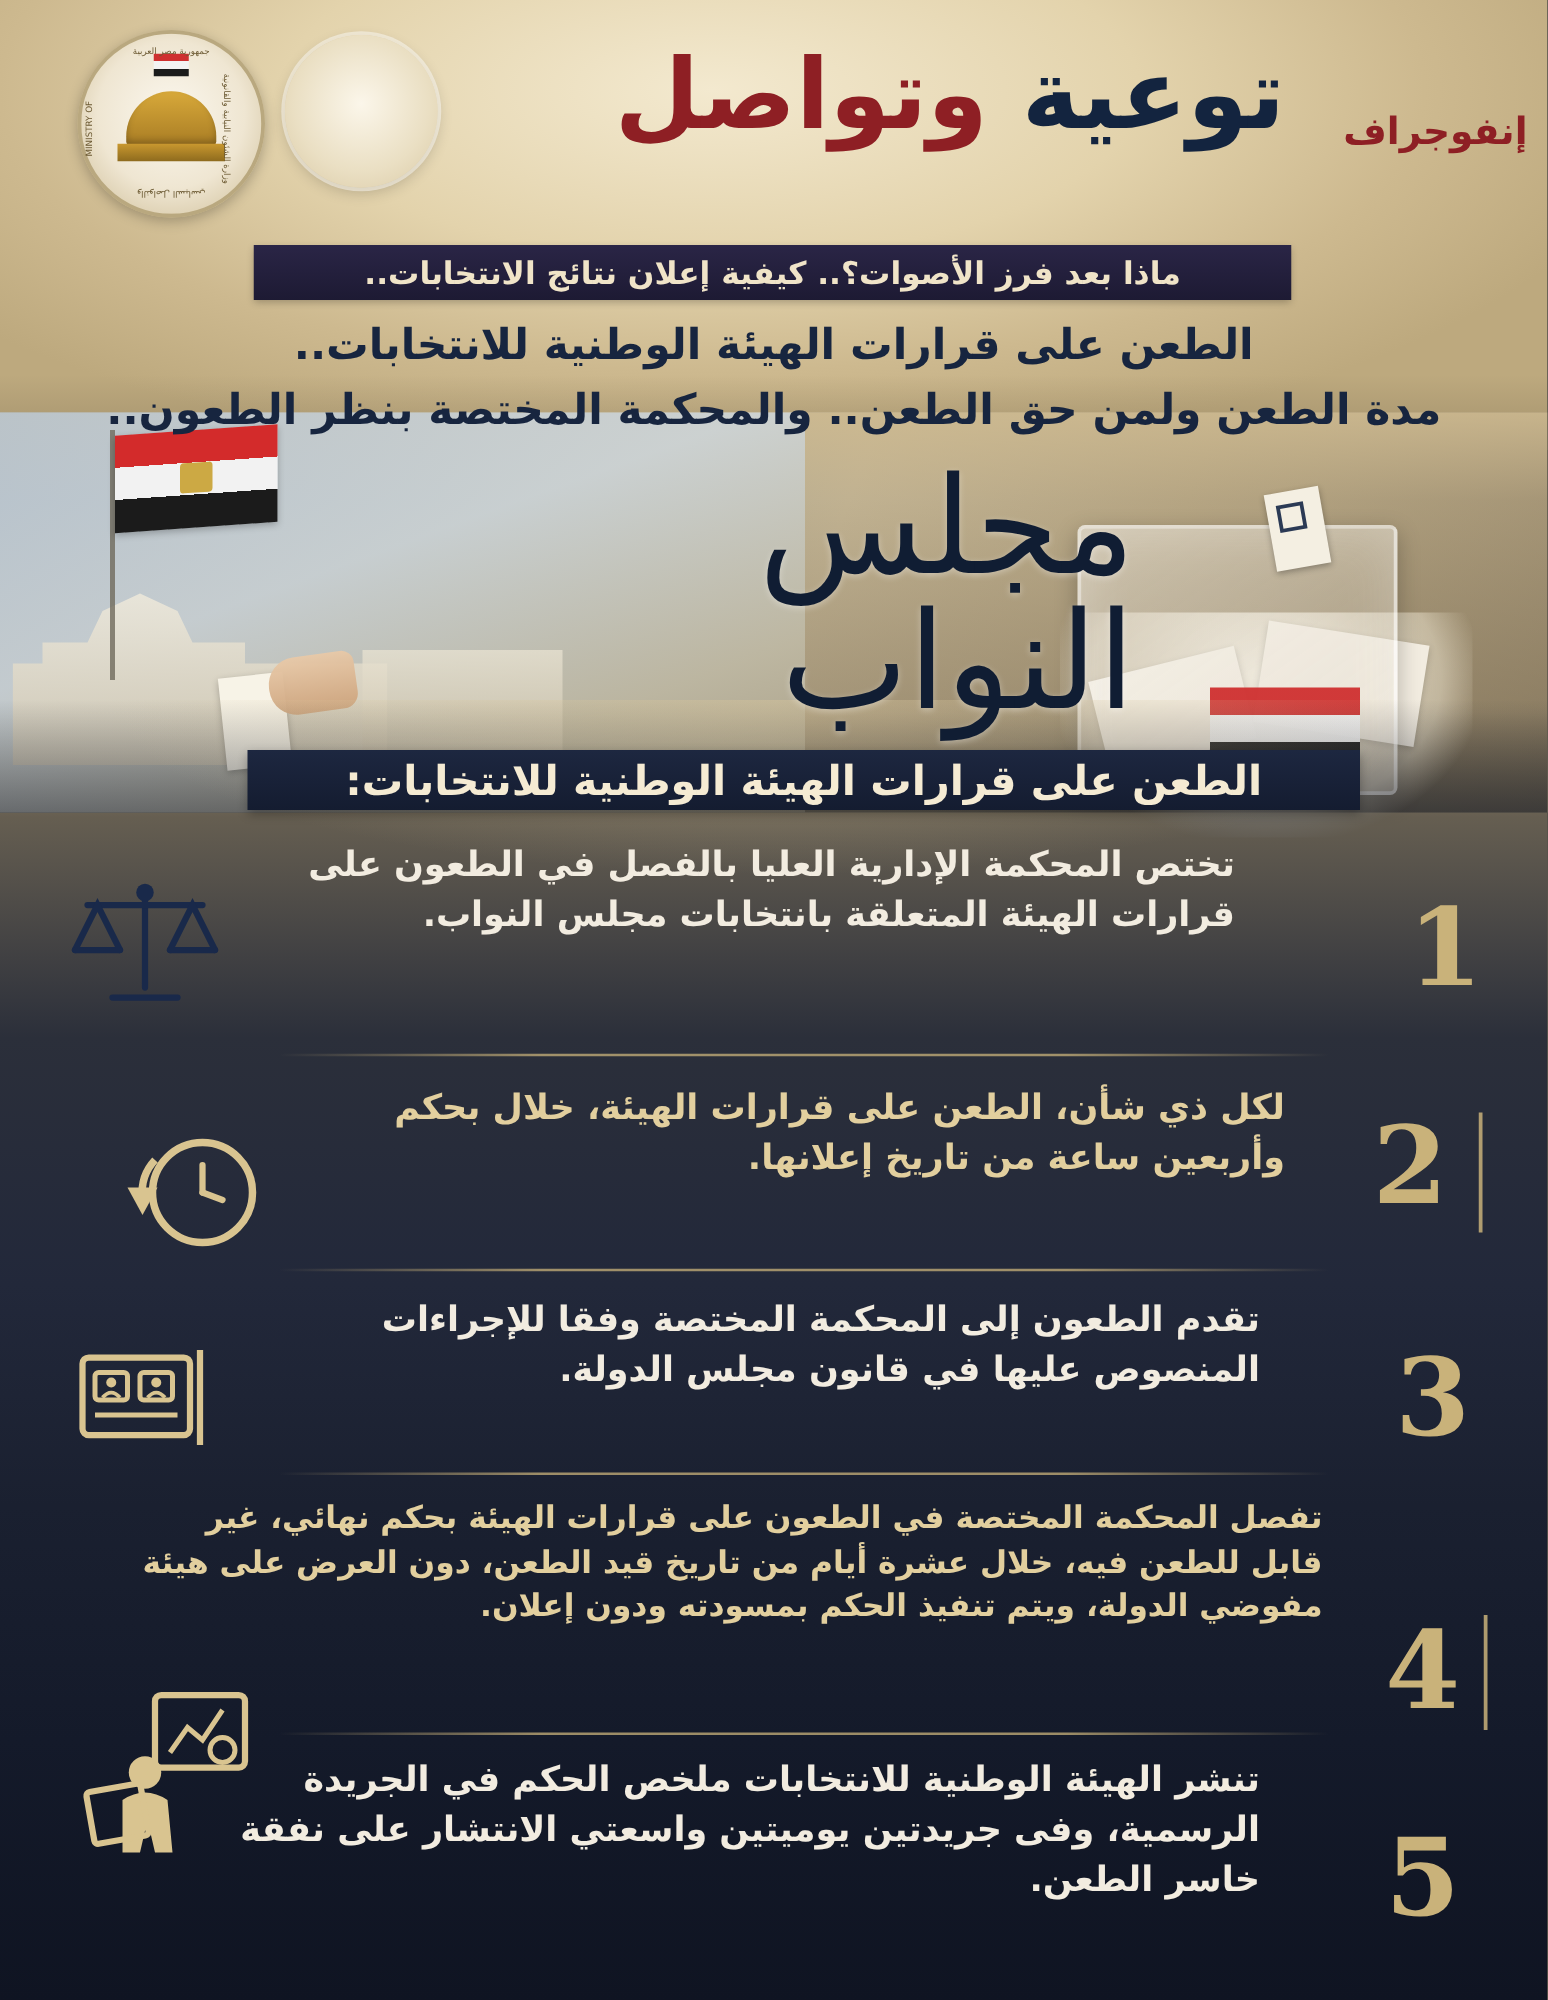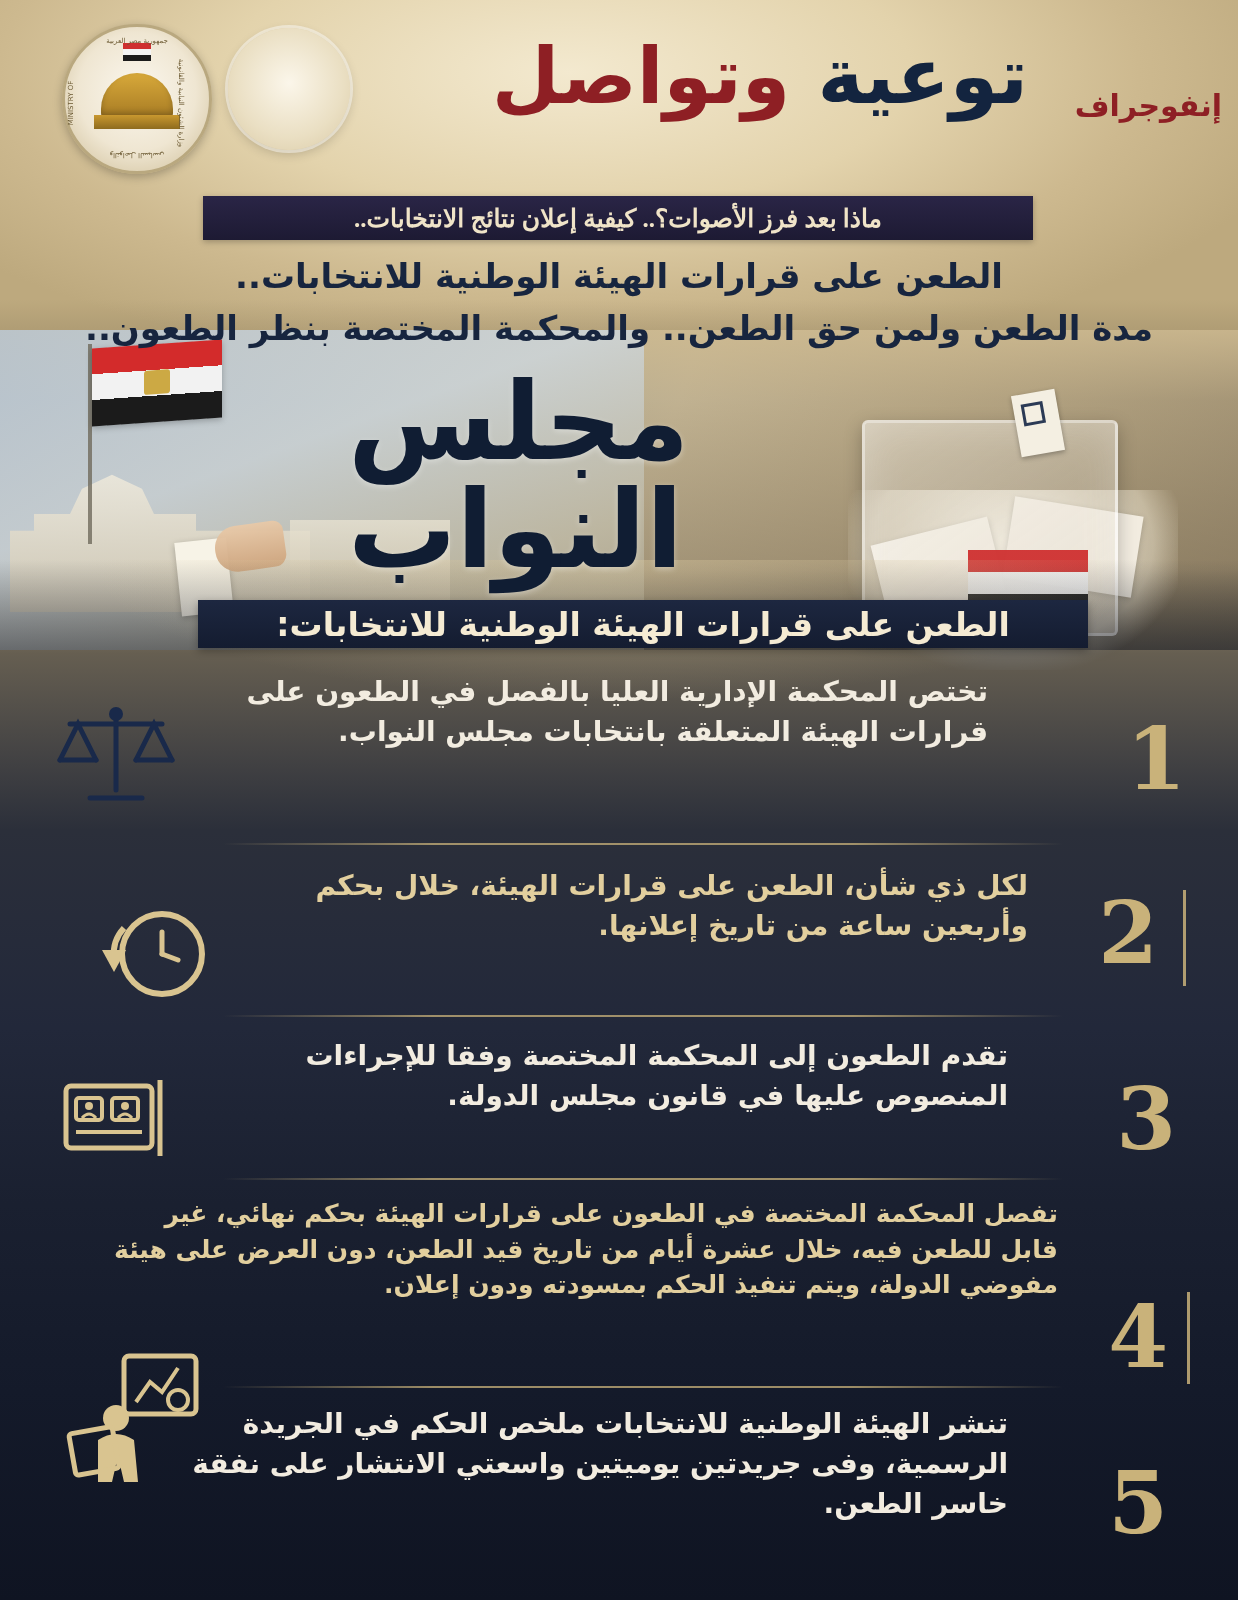--- a/index.html
+++ b/index.html
@@ -126,31 +126,30 @@
   .rt1{left:50%;top:10px;transform:translateX(-50%);}
   .rt2{left:50%;bottom:12px;transform:translateX(-50%) rotate(180deg);}
   .rt3{left:-16px;top:50%;transform:rotate(-90deg);}
   .rt4{right:-16px;top:50%;transform:rotate(90deg);}
   .ribbon{
     position:absolute;right:205px;top:196px;width:830px;height:44px;
     background:linear-gradient(#2a2546,#1d1a33);
     color:#f0e4c8;font-size:25px;font-weight:bold;
     display:flex;align-items:center;justify-content:center;
     box-shadow:0 2px 6px rgba(0,0,0,.25);
-    font-family:Liberation Serif, serif;
   }
   .head-line{
     position:absolute;right:0;width:100%;text-align:center;
     color:#17253f;font-weight:bold;font-size:34px;
   }
   .hl1{top:256px;}
   .hl2{top:308px;}
   .arabic-big{
-    position:absolute;right:330px;top:368px;width:560px;text-align:left;
-    font-size:108px;font-weight:bold;color:#101d33;
+    position:absolute;right:330px;top:368px;width:560px;text-align:right;
+    font-size:108px;font-weight:normal;color:#101d33;
     text-shadow:0 2px 6px rgba(255,255,255,.35);
     line-height:1;
   }
   
   .sec-bar{
     position:absolute;right:150px;top:600px;width:890px;height:48px;
     background:linear-gradient(#1d2740,#141c30);
     color:#f5ebd3;font-size:33px;font-weight:bold;
     display:flex;align-items:center;justify-content:center;
     box-shadow:0 3px 8px rgba(0,0,0,.3);

